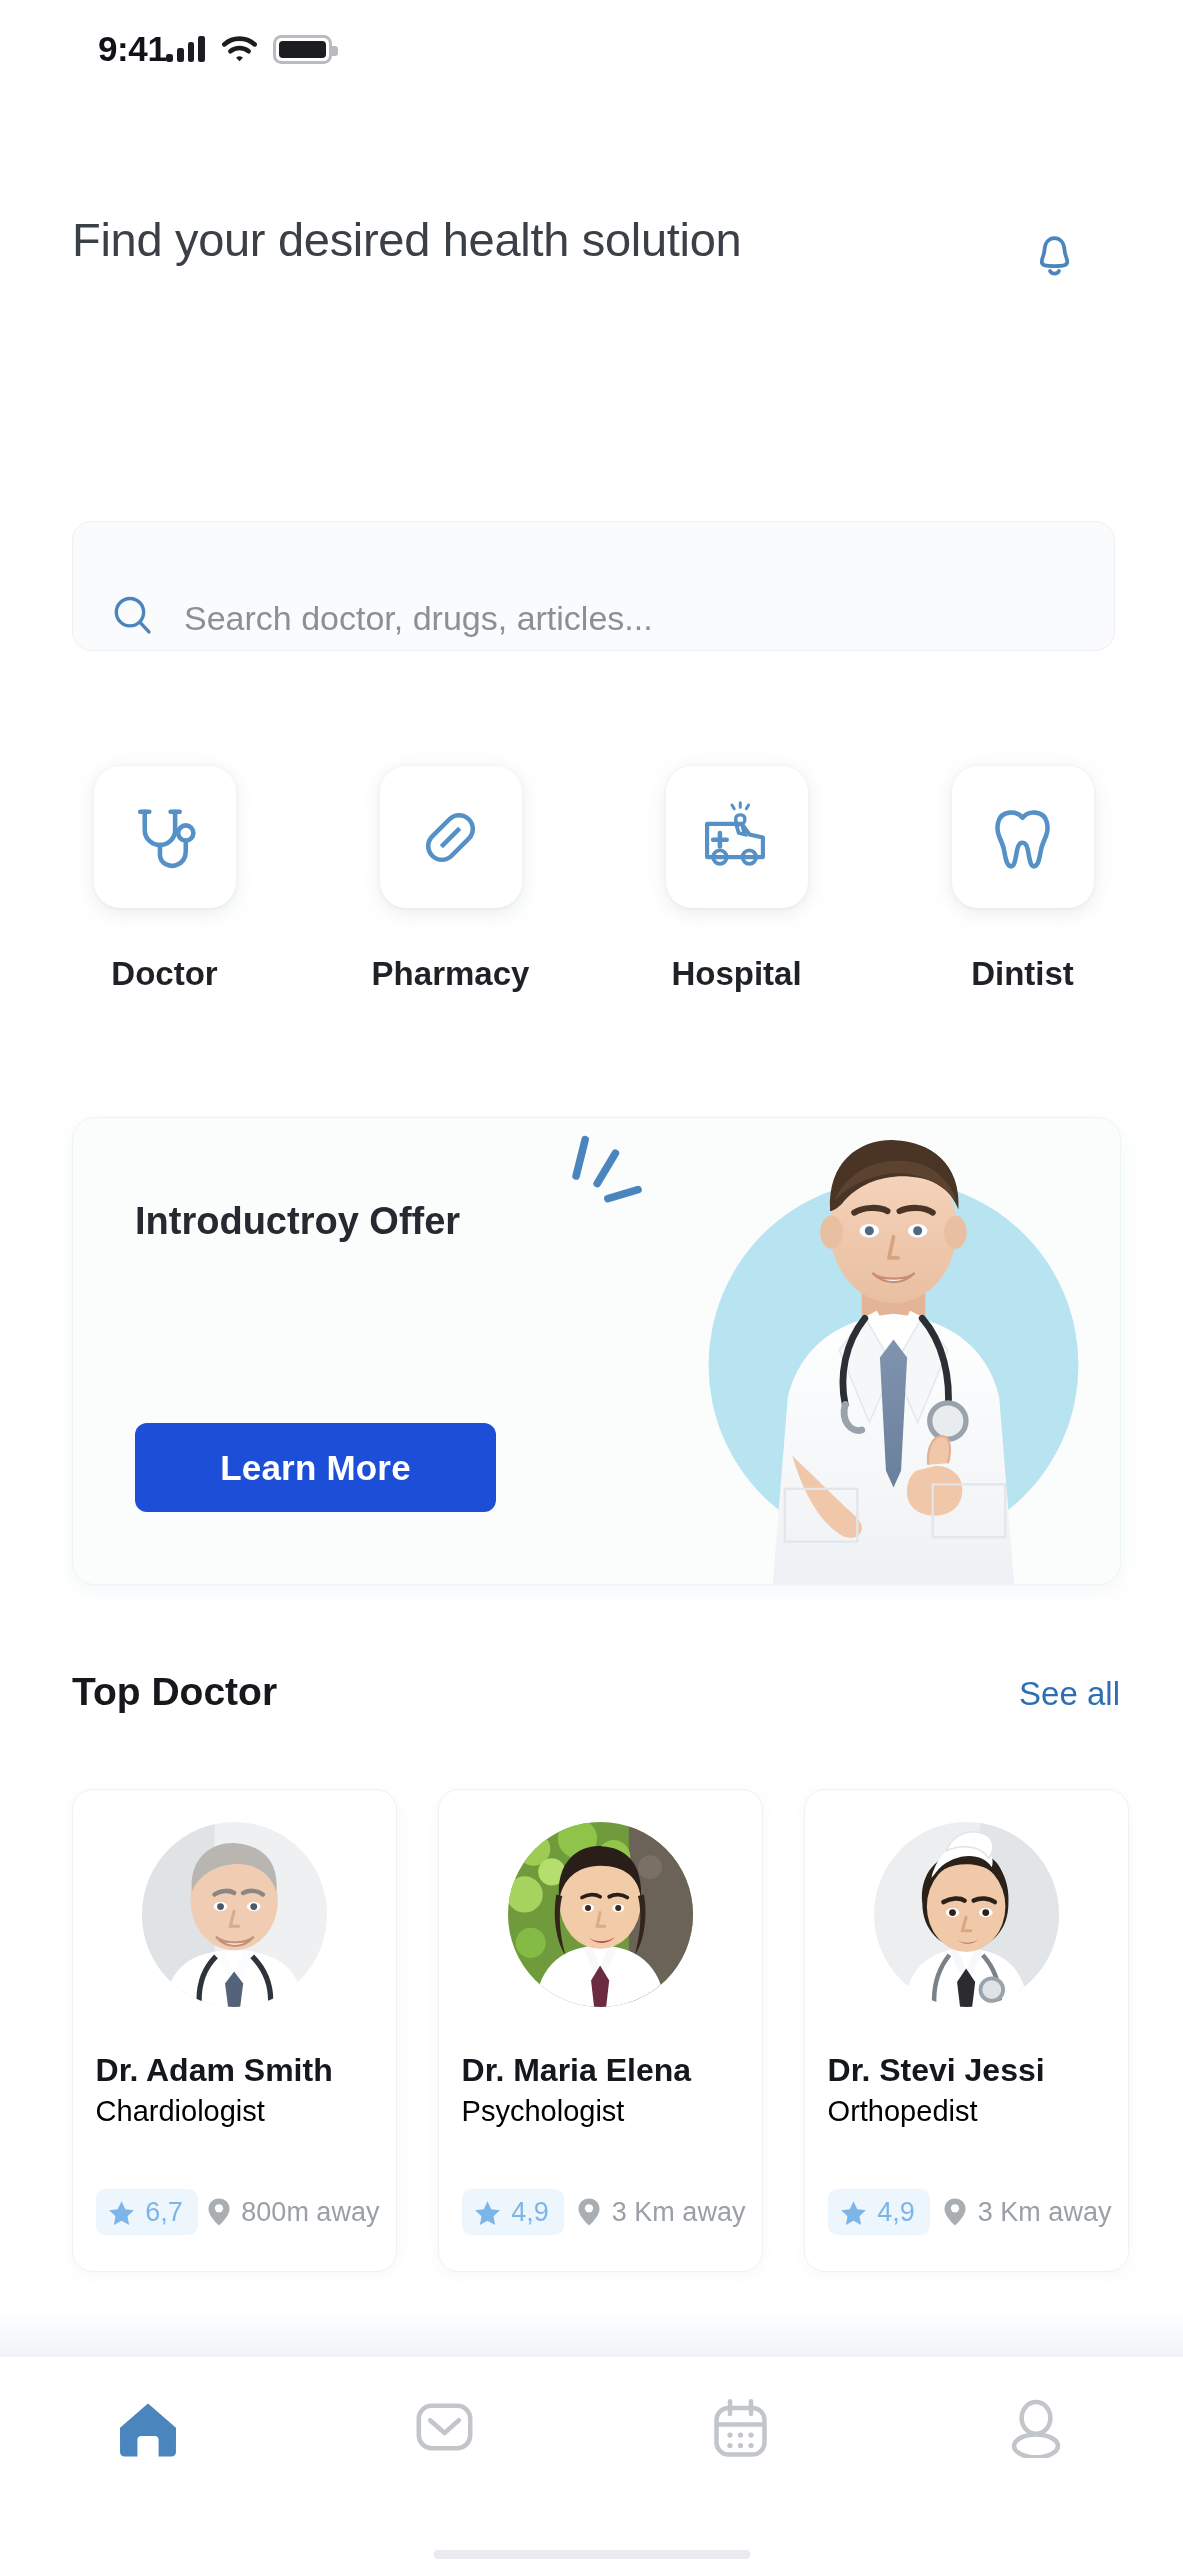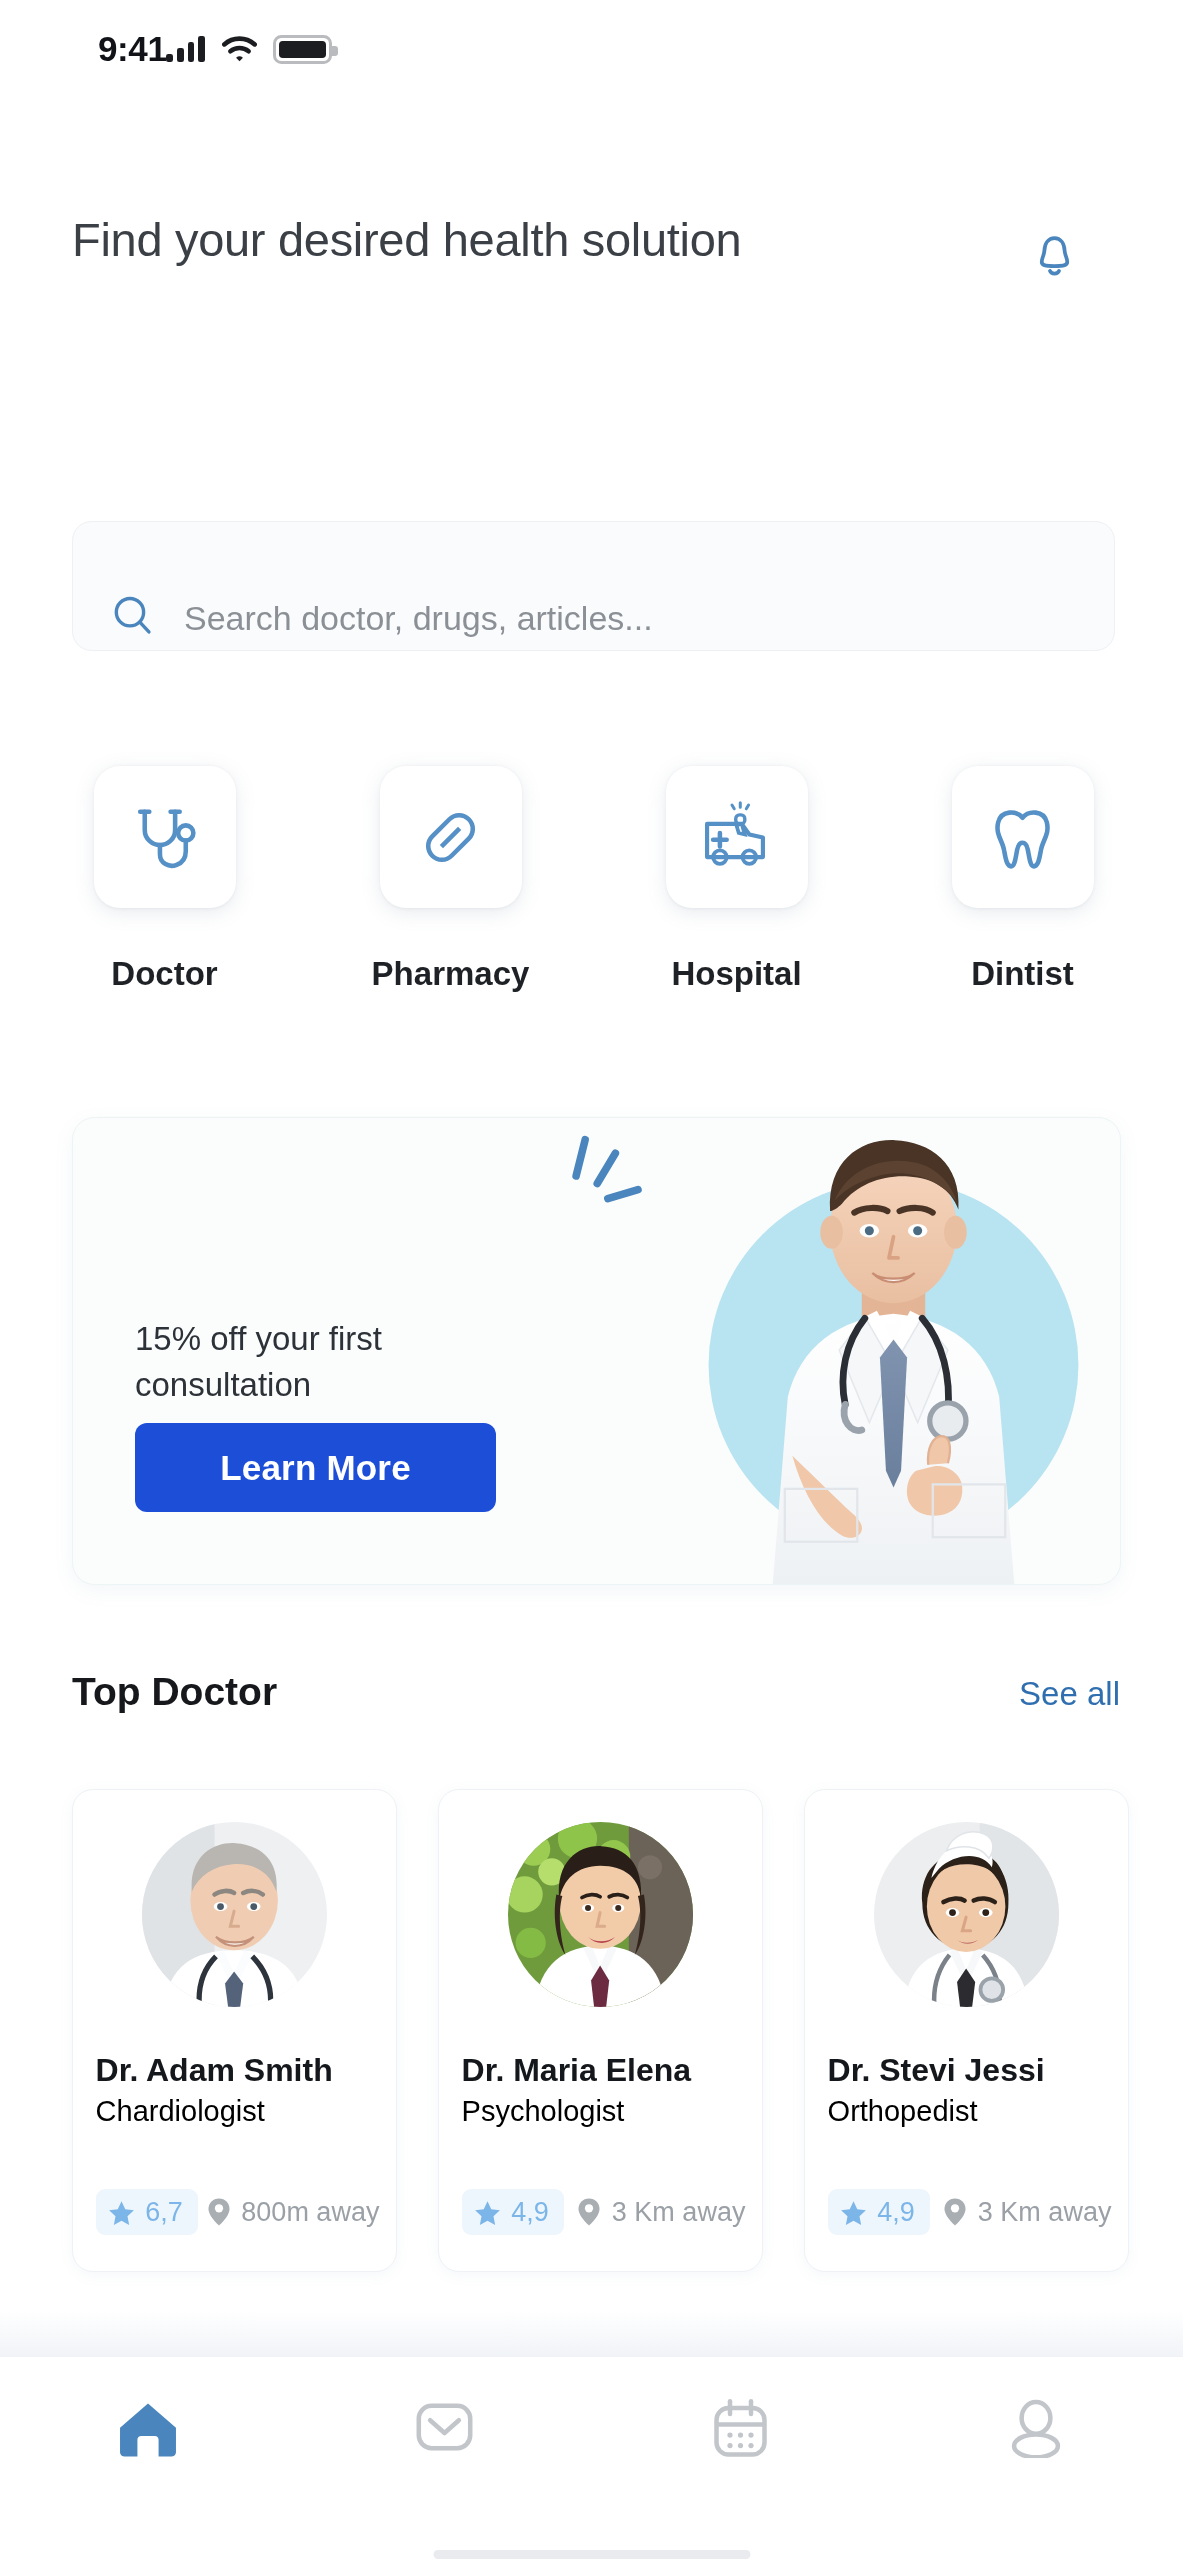--- a/index.html
+++ b/index.html
@@ -383,21 +383,21 @@
   </div>
 
   <div class="promo">
 
     <svg class="sparkle" viewBox="0 0 180 140">
       <path d="M28 18 L16 66" stroke="#4a86bd" stroke-width="10" stroke-linecap="round"></path>
       <path d="M68 36 L44 76" stroke="#4a86bd" stroke-width="10" stroke-linecap="round"></path>
       <path d="M98 84 L58 96" stroke="#4a86bd" stroke-width="10" stroke-linecap="round"></path>
     </svg>
 
-    <div class="promo-sub">15% off your first consultation</div>
+    <div class="promo-title">Introductroy Offer</div>
     <button class="promo-btn">Learn More</button>
 
     <svg class="promo-photo" viewBox="0 0 600 620">
       <defs>
         <clipPath id="promoClip">
             <rect x="0" y="0" width="600" height="620"></rect>
           </clipPath>
         <linearGradient id="coatG" x1="0" y1="0" x2="0" y2="1">
           <stop offset="0%" stop-color="#ffffff"></stop>
             <stop offset="100%" stop-color="#eef1f4"></stop>

